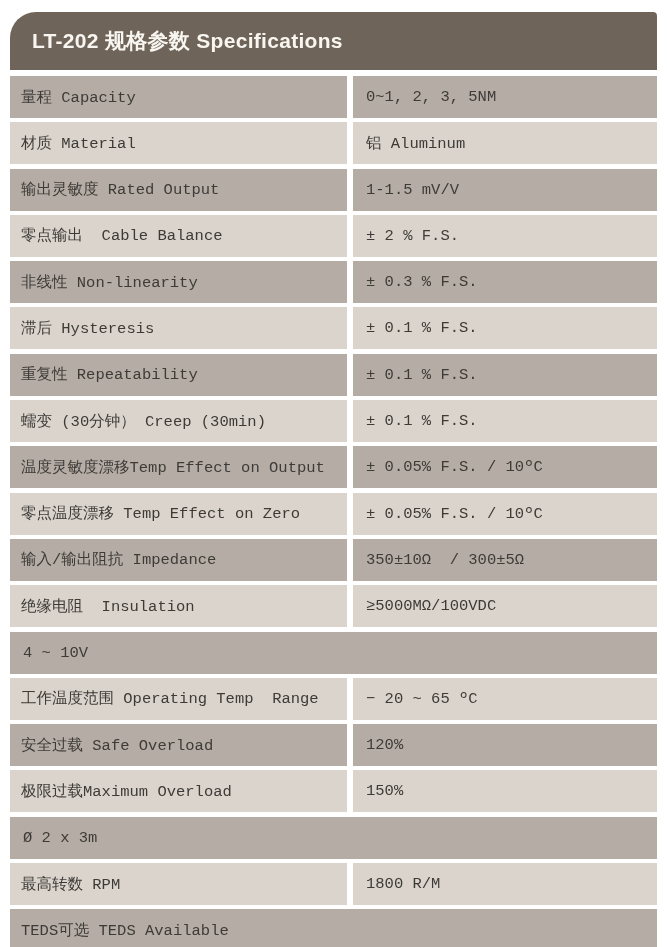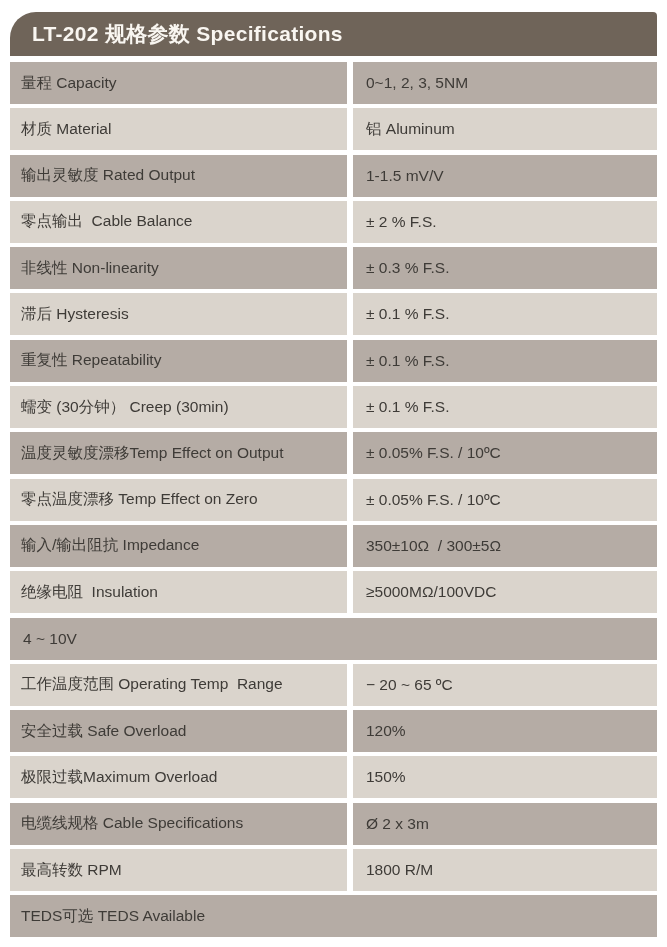--- a/index.html
+++ b/index.html
@@ -11,21 +11,21 @@
   .page {
     position: relative;
     width: 667px;
     height: 947px;
     background: var(--page-bg, #ffffff);
     box-sizing: border-box;
     padding: 12px 10px 0 10px;
     overflow: hidden;
   }
   .header-bar {
-    height: 44px;
+    height: 58px;
     background: var(--header-bg, #6f6459);
     border-radius: 26px 4px 0 0;
     display: flex;
     align-items: center;
     padding-left: 22px;
     box-sizing: border-box;
   }
   .header-title {
     color: var(--header-text, #f9f6f1);
     font-size: 21px;
@@ -46,20 +46,21 @@
     flex: none;
   }
   .cell {
     display: flex;
     align-items: center;
     font-size: 15.5px;
     color: var(--text, #3e3b37);
     white-space: pre;
     overflow: hidden;
     box-sizing: border-box;
+    font-family: Liberation Mono, monospace;
   }
   .label-cell {
     width: 337px;
     flex: none;
     padding-left: 11px;
   }
   .value-cell {
     flex: 1;
     padding-left: 13px;
   }
@@ -135,21 +136,20 @@
       </div>
       <div class="spec-row">
         <div class="cell label-cell dark">安全过载 Safe Overload</div>
         <div class="cell value-cell dark">120%</div>
       </div>
       <div class="spec-row">
         <div class="cell label-cell light">极限过载Maximum Overload</div>
         <div class="cell value-cell light">150%</div>
       </div>
       <div class="spec-row">
-        <div class="cell label-cell dark">电缆线规格 Cable Specifications</div>
         <div class="cell value-cell dark">Ø 2 x 3m</div>
       </div>
       <div class="spec-row">
         <div class="cell label-cell light">最高转数 RPM</div>
         <div class="cell value-cell light">1800 R/M</div>
       </div>
       <div class="spec-row">
         <div class="cell full-cell dark">TEDS可选 TEDS Available</div>
       </div>
     </div>

